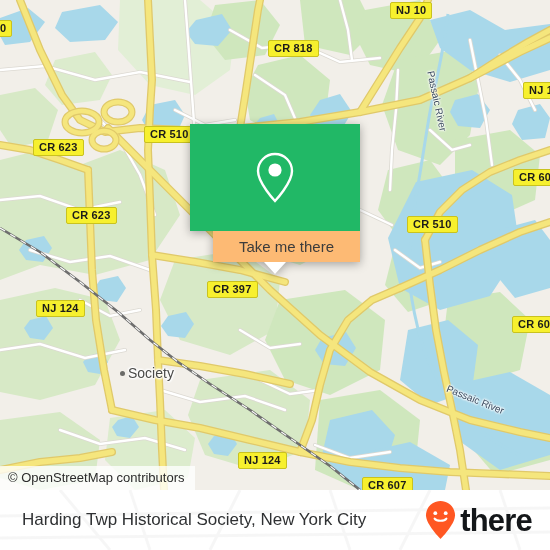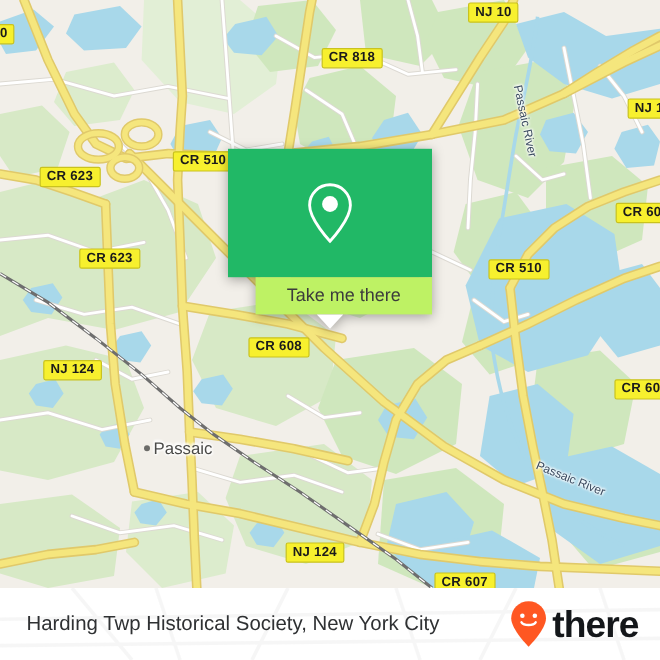--- a/index.html
+++ b/index.html
@@ -111,21 +111,21 @@
   }
   #popup-head {
     height: 107px;
     background: #21b866;
     display: flex;
     align-items: center;
     justify-content: center;
   }
   #popup-body {
     height: 31px;
-    background: #bef264;
+    background: #fdba74;
     display: flex;
     align-items: center;
     justify-content: center;
     margin-left: 23px;
   }
   #popup-label {
     color: #3c3c3c;
     font-family: "Liberation Sans", sans-serif;
     font-size: 15px;
     line-height: 31px;
@@ -371,45 +371,46 @@
 
     <div class="shield" style="left:390px; top:2px;">NJ 10</div>
     <div class="shield" style="left:268px; top:40px;">CR 818</div>
     <div class="shield" style="left:144px; top:126px;">CR 510</div>
     <div class="shield" style="left:33px; top:139px;">CR 623</div>
     <div class="shield" style="left:66px; top:207px;">CR 623</div>
     <div class="shield" style="left:407px; top:216px;">CR 510</div>
     <div class="shield" style="left:513px; top:169px;">CR 609</div>
     <div class="shield" style="left:523px; top:82px;">NJ 1</div>
     <div class="shield" style="left:-6px; top:20px;">0</div>
-    <div class="shield" style="left:207px; top:281px;">CR 608</div>
+    <div class="shield" style="left:207px; top:281px;">CR 397</div>
     <div class="shield" style="left:36px; top:300px;">NJ 124</div>
     <div class="shield" style="left:512px; top:316px;">CR 607</div>
     <div class="shield" style="left:238px; top:452px;">NJ 124</div>
     <div class="shield" style="left:362px; top:477px;">CR 607</div>
 
     <div class="place-dot" style="left:120px; top:371px;"></div>
-    <div class="place-label" style="left:128px; top:365px;">Passaic</div>
+    <div class="place-label" style="left:128px; top:365px;">Society</div>
 
     <div class="river-label" style="left:436px; top:70px; transform:rotate(78deg); transform-origin:left top;">Passaic River</div>
     <div class="river-label" style="left:449px; top:383px; transform:rotate(22deg); transform-origin:left top;">Passaic River</div>
 
     <div id="popup">
       <div id="popup-head">
         <svg width="46" height="56" viewBox="0 0 46 56">
           <path d="M23 4 C13.6 4 6 11.6 6 21 C6 33 23 51 23 51 C23 51 40 33 40 21 C40 11.6 32.4 4 23 4 Z" fill="none" stroke="#ffffff" stroke-width="2.4"></path>
           <circle cx="23" cy="20" r="6.6" fill="#ffffff"></circle>
         </svg>
       </div>
       <div id="popup-body">
         <span id="popup-label">Take me there</span>
       </div>
       <div id="popup-tail"></div>
     </div>
 
+    <div id="attribution">© OpenStreetMap contributors</div>
   </div>
 
   <div id="footer">
     <svg id="footer-watermark" viewBox="0 0 550 60">
       <g fill="none" stroke="#8a8a8a" stroke-width="3">
         <path d="M60,0 L110,60"></path>
         <path d="M130,0 L150,60"></path>
         <path d="M240,0 L210,60"></path>
         <path d="M330,0 L350,60"></path>
         <path d="M430,0 L400,60"></path>

